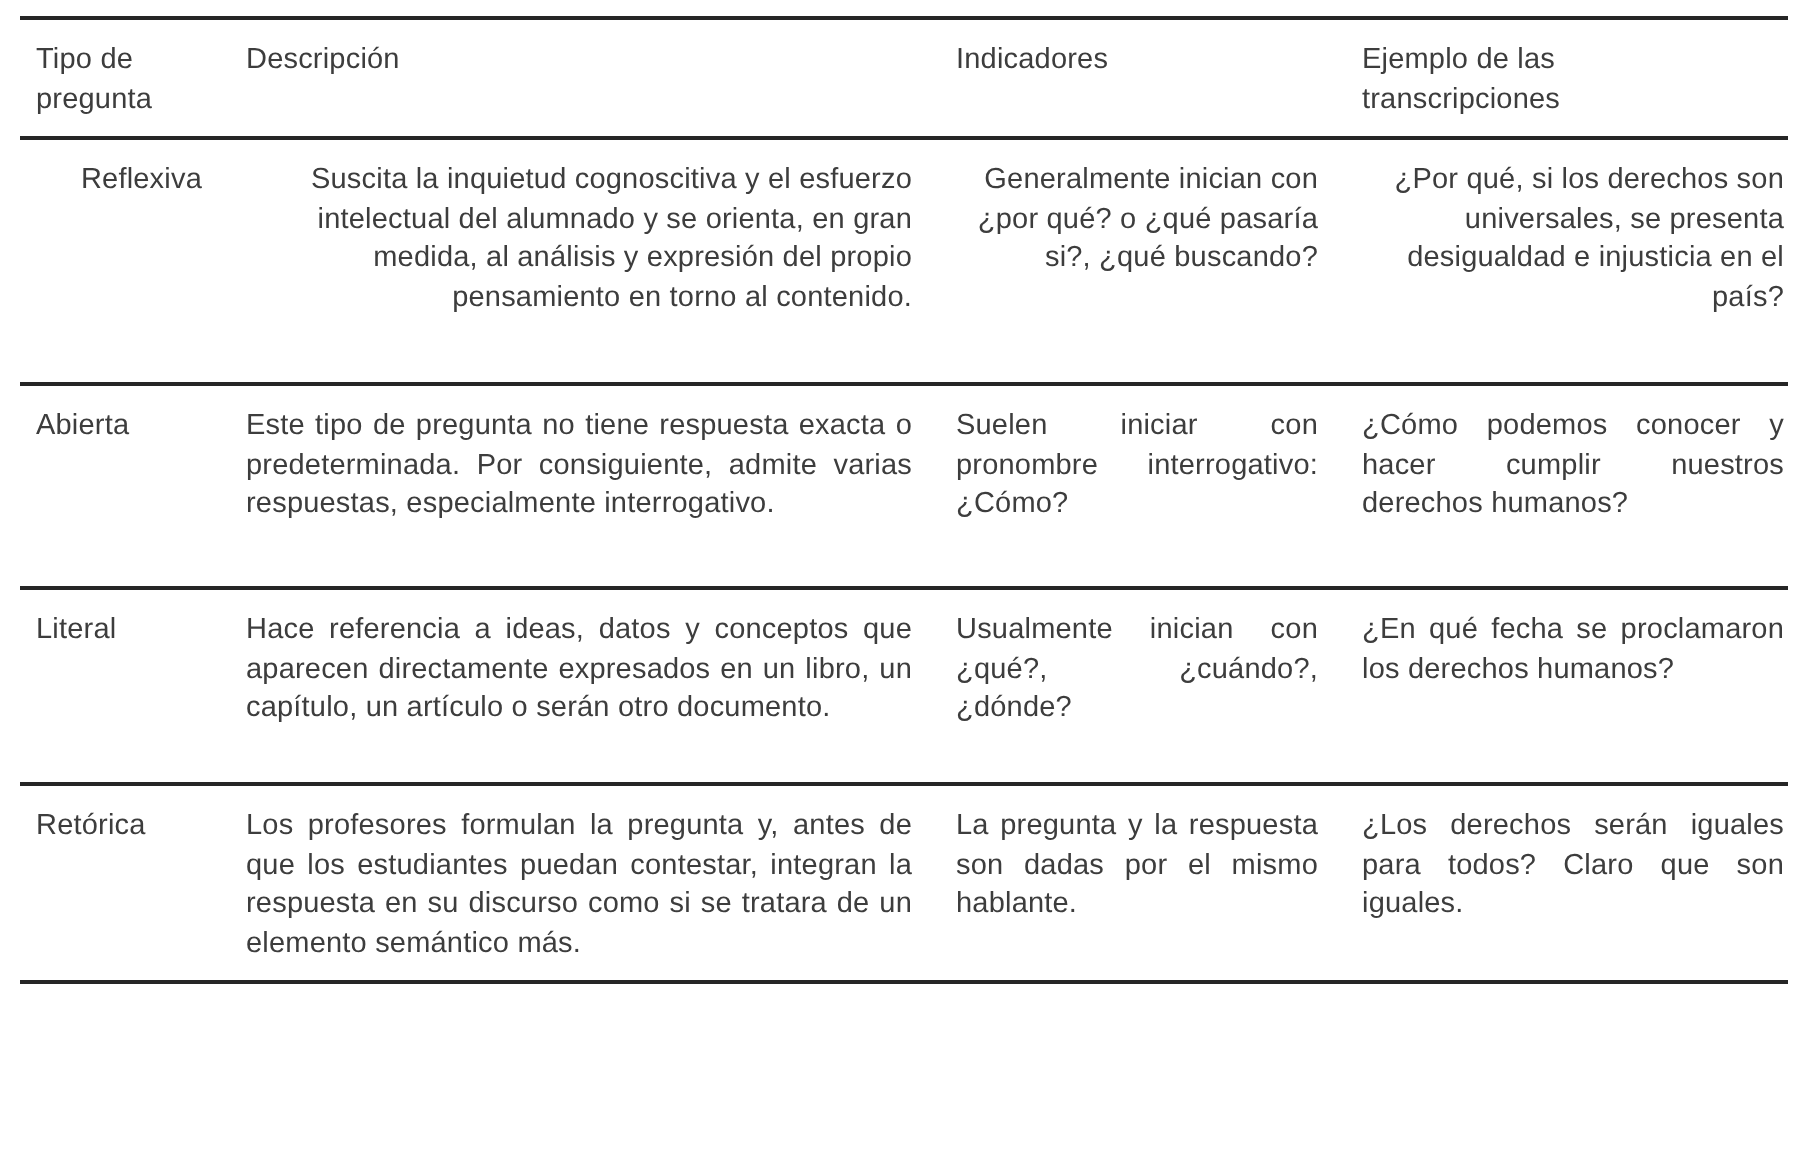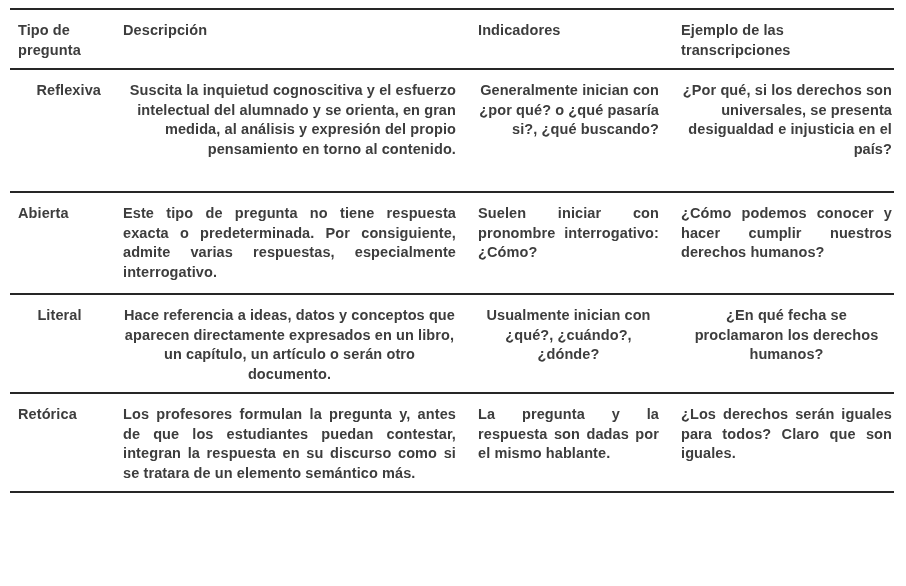--- a/index.html
+++ b/index.html
@@ -25,42 +25,42 @@
     table-layout: fixed;
     border-top: 2px solid #262626;
     border-bottom: 2px solid #262626;
   }
   col.c1 { width: 105px; }
   col.c2 { width: 355px; }
   col.c3 { width: 203px; }
   col.c4 { width: 221px; }
   th, td {
     vertical-align: top;
-    font-weight: bold;
+    font-weight: normal;
     font-size: 14.5px;
     line-height: 19.5px;
     letter-spacing: 0.1px;
     padding: 11px 14px 8px 8px;
     text-align: left;
     border-bottom: 2px solid #262626;
   }
   thead th { height: 38px; }
   td.tipo { padding-left: 8px; }
   td.just {
     text-align: justify;
     text-justify: inter-word;
   }
   td.exa { padding-right: 2px; }
   th .narrow {
     display: block;
     max-width: 130px;
   }
   tr.r1 td { height: 102px; text-align: right; }
   tr.r2 td { height: 81px; }
-  tr.r3 td { height: 77px; text-align: center; }
+  tr.r3 td { height: 77px; }
   tr.r4 td { height: 66px; }
   tr.r5 td { height: 78px; }
 </style>
 </head>
 <body>
 
 <div class="page">
   <table class="qtable">
     <colgroup>
       <col class="c1">

